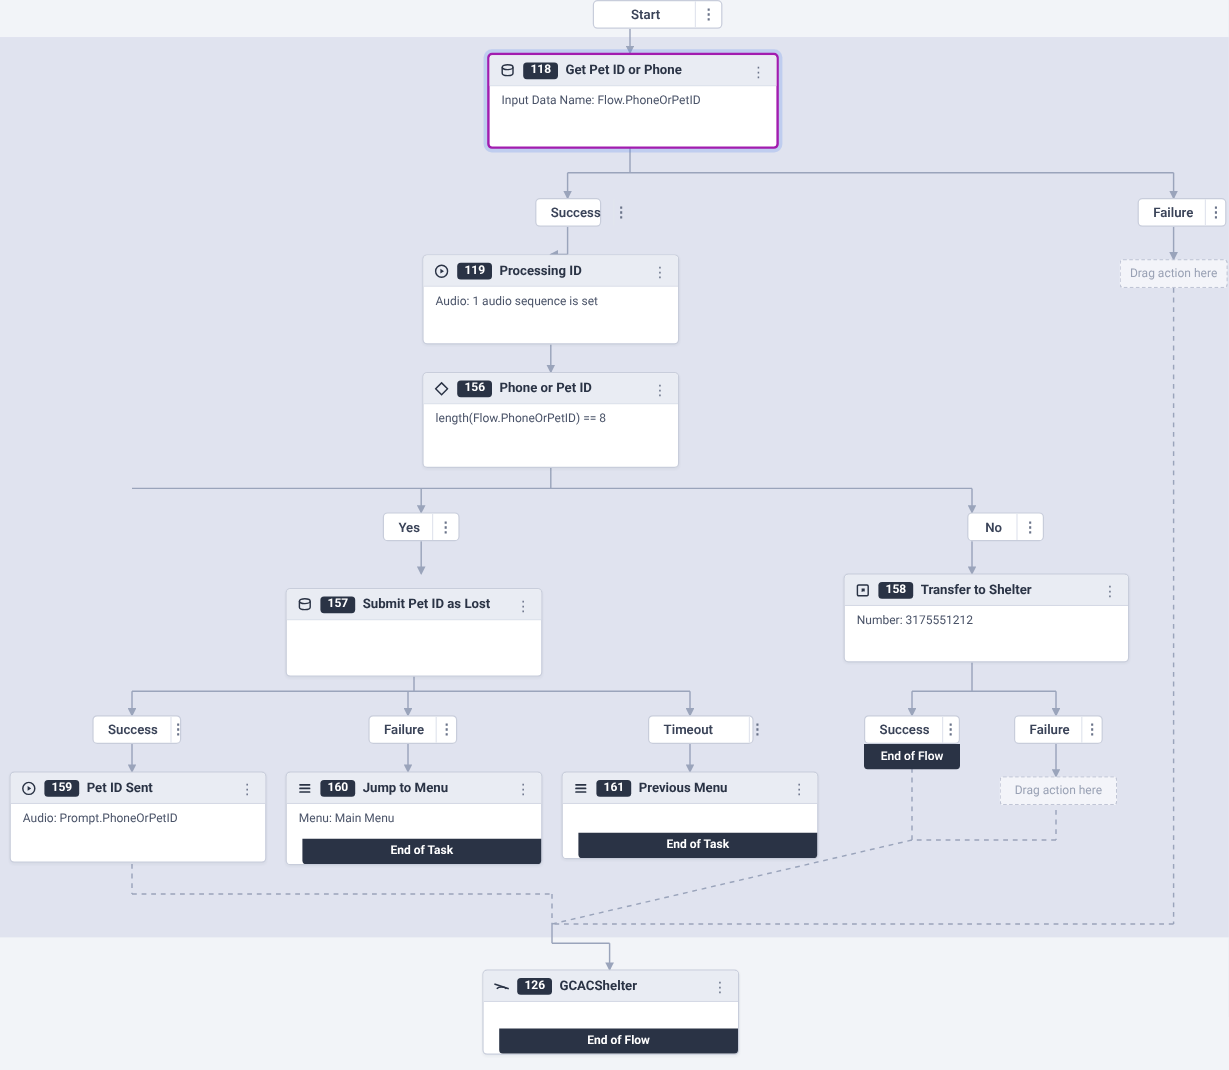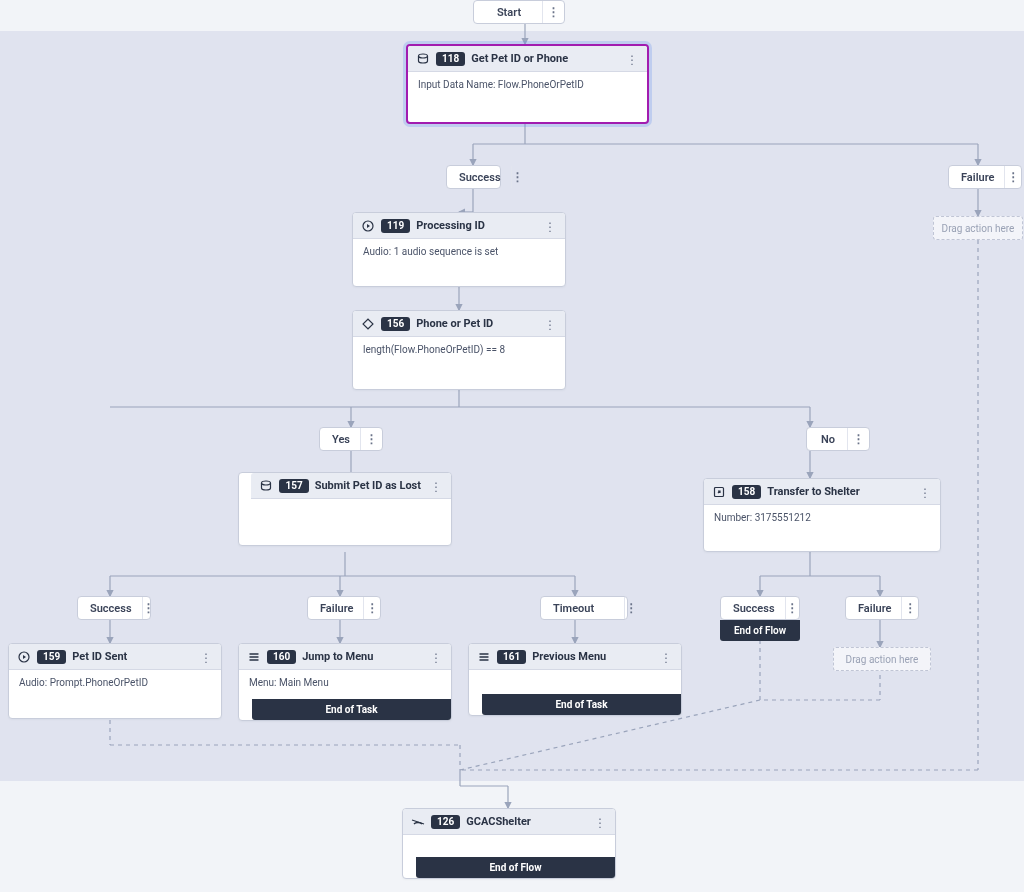--- a/index.html
+++ b/index.html
@@ -205,21 +205,21 @@
       <line x1="978" y1="240" x2="978" y2="770"></line>
       <line x1="978" y1="770" x2="460" y2="770"></line>
     </g>
 
     <line x1="460" y1="770" x2="460" y2="786"></line>
     <line x1="460" y1="786" x2="508" y2="786"></line>
     <line x1="508" y1="786" x2="508" y2="808" marker-end="url(#ah)"></line>
   </g>
 </svg>
 
-<div class="node pill" style="left:473px; top:0px; width:92px;">
+<div class="node pill" style="left:494px; top:0px; width:108px;">
   <span class="lbl">Start</span>
   <span class="menu">
       <span class="dots"></span>
     </span>
 </div>
 
 <div class="node card selected" style="left:406px; top:44px; width:243px; height:80px;">
   <div class="card-head">
     <span class="ic">
       <svg class="i" width="12" height="12" viewBox="0 0 12 12">
@@ -292,21 +292,21 @@
       <span class="dots"></span>
     </span>
 </div>
 <div class="node pill" style="left:778px; top:427px; width:64px;margin-left:28px;">
   <span class="lbl">No</span>
   <span class="menu">
       <span class="dots"></span>
     </span>
 </div>
 
-<div class="node card" style="left:238px; top:472px; width:214px; height:74px;align-items:flex-end;">
+<div class="node card" style="left:238px; top:490px; width:214px; height:74px;">
   <div class="card-head">
     <span class="ic">
       <svg class="i" width="12" height="12" viewBox="0 0 12 12">
           <ellipse cx="6" cy="3" rx="4.5" ry="2" fill="none" stroke="#2a3345" stroke-width="1.2"></ellipse>
           <path d="M1.5 3v5c0 1.1 2 2 4.5 2s4.5-.9 4.5-2V3" fill="none" stroke="#2a3345" stroke-width="1.2"></path>
         </svg>
     </span>
     <span class="badge">157</span>
     <span class="card-title">Submit Pet ID as Lost</span>
     <span class="card-menu">

